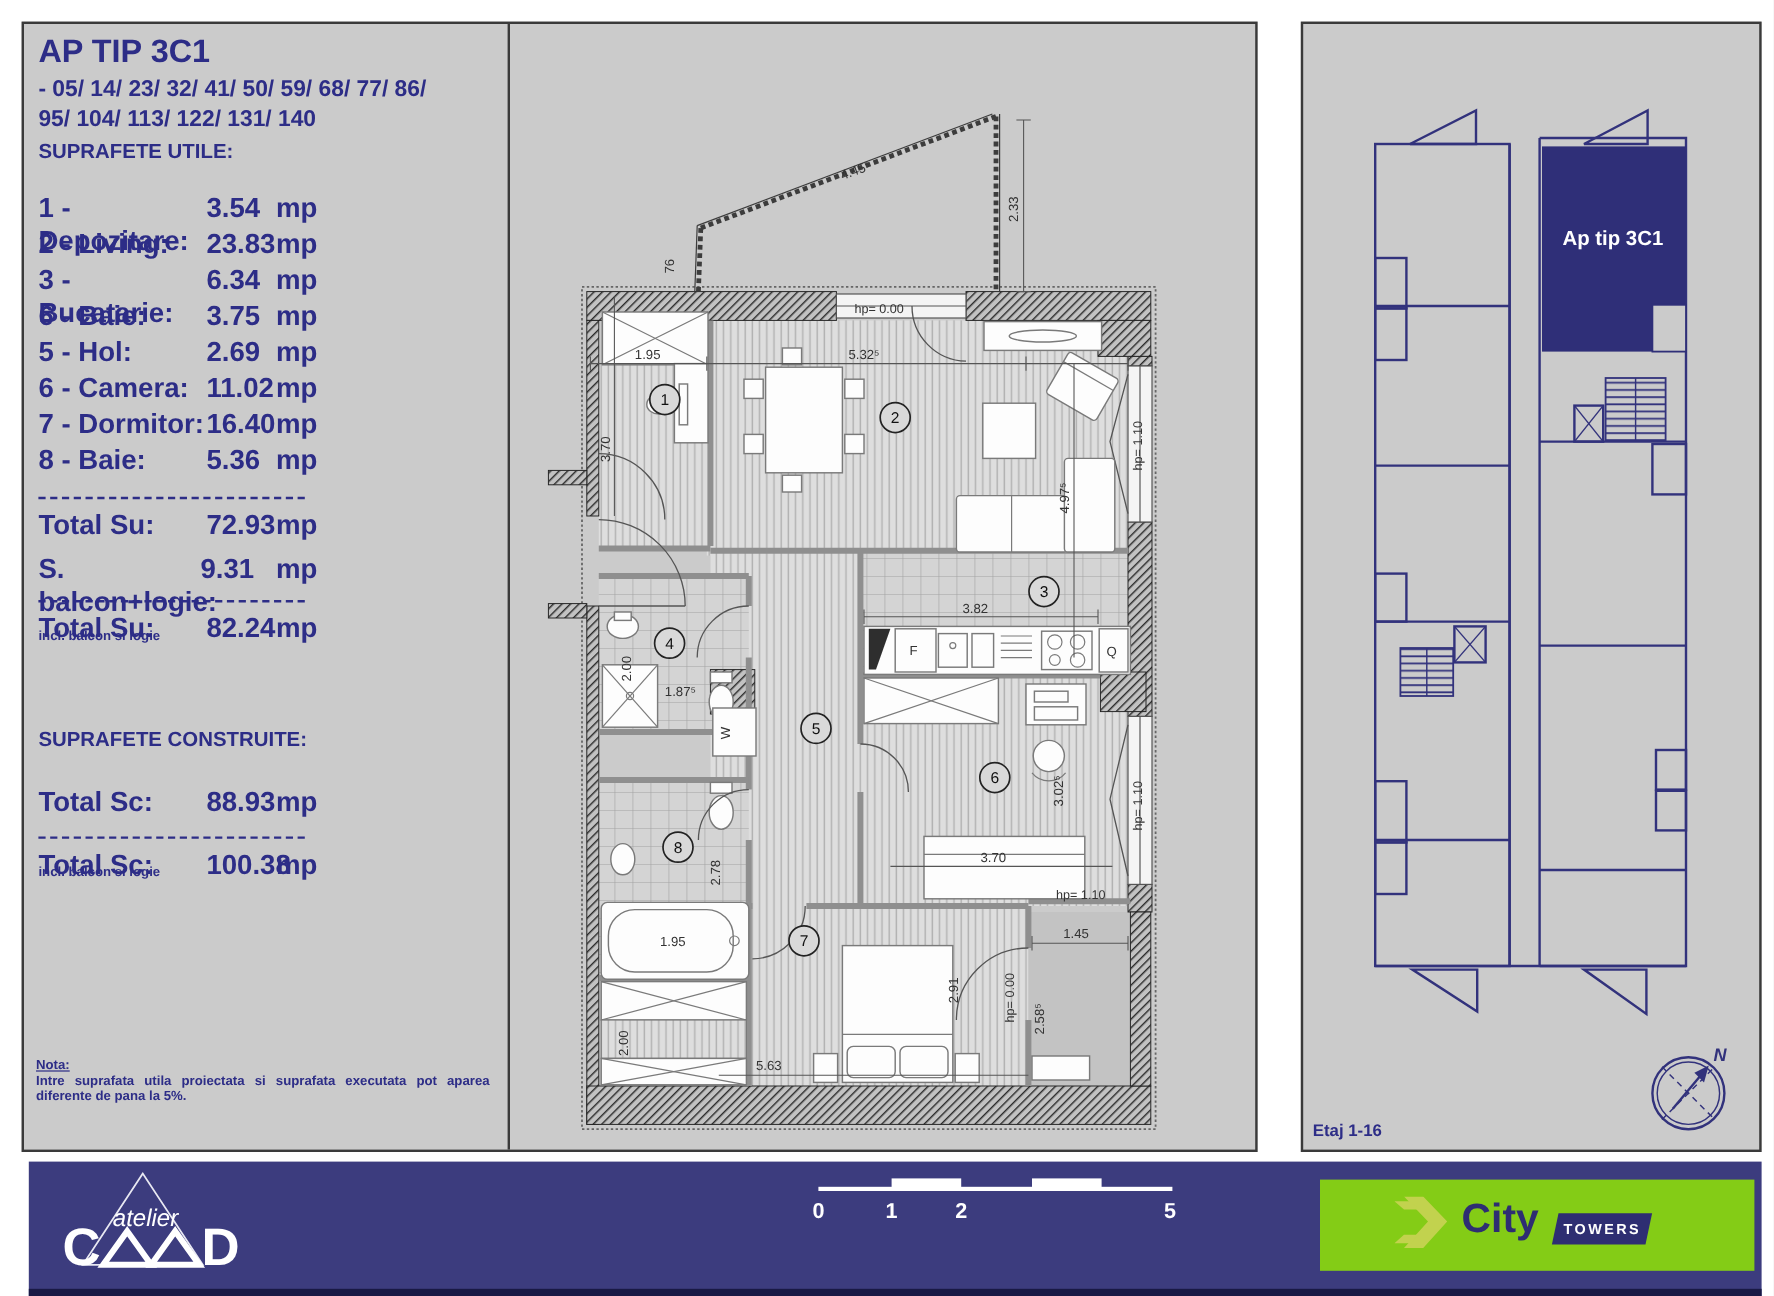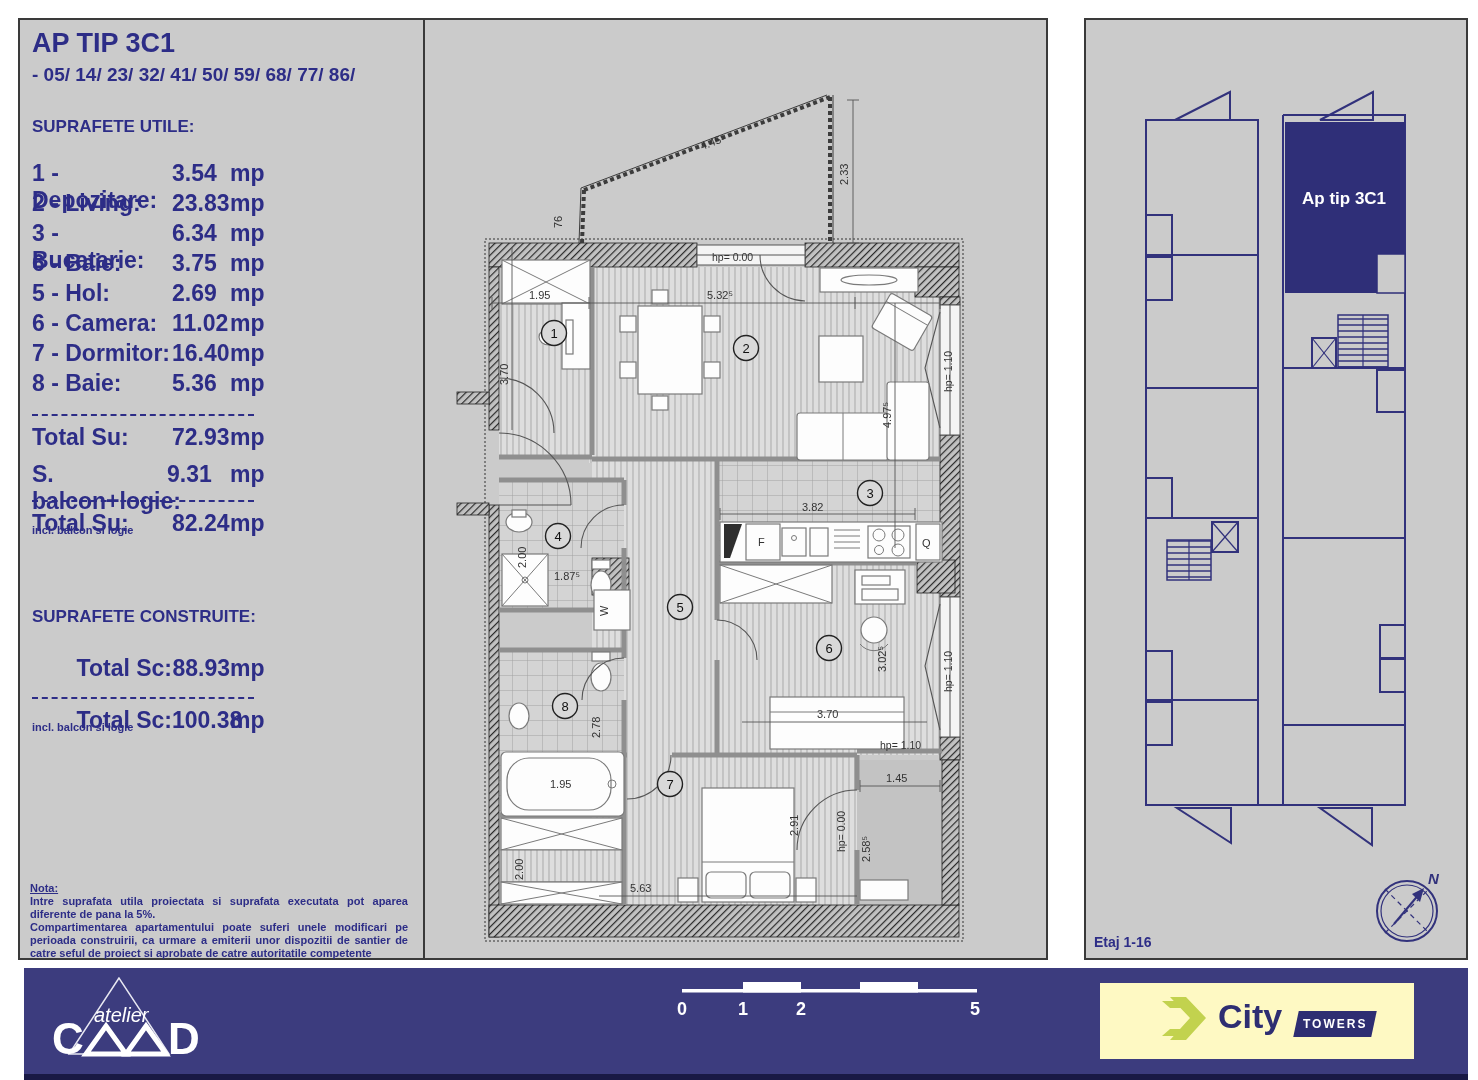--- a/index.html
+++ b/index.html
@@ -19,21 +19,21 @@
   .row{display:flex;font-size:23px;font-weight:bold;height:30px;align-items:flex-start;}
   .row .lab{width:140px;}
   .row .val{width:58px;}
   .row .unit{width:30px;}
   .dash{border-top:2px dashed #2d2d87;width:222px;margin:2px 0 8px 0;}
   .note{font-size:11px;font-weight:bold;margin-top:-6px;}
   #totals{position:absolute;left:12px;top:392px;width:260px;}
   #totals .row{height:37px;}
   #constr{position:absolute;left:12px;top:568px;width:260px;}
   #constr .h1c{font-size:17px;font-weight:bold;margin-bottom:28px;margin-top:19px;}
-  #constr .row{height:40px;text-align:right;}
+  #constr .row{height:40px;}
   #nota{position:absolute;left:10px;top:862px;width:378px;font-size:11px;font-weight:bold;line-height:13px;text-align:justify;}
   #nota .nt{text-decoration:underline;}
   
   svg text{font-family:"Liberation Sans",sans-serif;}
   .dimtxt{font-size:11px;fill:#333;}
   .hptxt{font-size:10.5px;fill:#333;}
   .dimline{stroke:#555;stroke-width:0.9;fill:none;}
   .iw{stroke:#8f8f8f;stroke-width:5;fill:none;}
   .furn{fill:#fdfdfd;stroke:#7a7a7a;stroke-width:1.2;}
   .furnl{stroke:#7a7a7a;stroke-width:1;fill:none;}
@@ -42,36 +42,37 @@
   .circn{font-size:13px;fill:#111;text-anchor:middle;}
   .rail{stroke:#3c3c3c;stroke-width:4;stroke-dasharray:4 3;fill:none;}
   .raill{stroke:#3c3c3c;stroke-width:1;fill:none;}
   
   .kp{stroke:#32327c;stroke-width:2;fill:none;}
   .kpthin{stroke:#32327c;stroke-width:1.2;fill:none;}
   .kptxt{fill:#fff;font-size:17px;font-weight:bold;}
   .etaj{position:absolute;left:8px;bottom:8px;font-size:14px;font-weight:bold;color:#2d2d87;}
   
   #footer{left:24px;top:968px;width:1444px;height:106px;background:#3c3c7e;border-bottom:7px solid #191945;}
-  #xcity-box{position:absolute;left:1076px;top:15px;width:314px;height:76px;background:#fef9c3;text-decoration:underline;}
+  #xcity-box{position:absolute;left:1076px;top:15px;width:362px;height:76px;background:#84cc16;text-decoration:underline;}
   .citytxt{position:absolute;left:118px;top:14px;font-size:34px;font-weight:bold;color:#2e2e72;}
   .towersbox{position:absolute;left:196px;top:28px;width:78px;height:26px;background:#2e2e72;
     transform:skewX(-12deg);display:flex;align-items:center;justify-content:center;}
   .towerstxt{color:#fff;font-size:12px;font-weight:bold;letter-spacing:2px;transform:skewX(12deg);}
 </style>
 </head>
 <body>
 
 <div id="sheet-main" class="abs">
   <div id="panel-divider"></div>
 
   <div id="info" class="nv">
     <div class="title">AP TIP 3C1</div>
     <div class="subtitle">
       <div>- 05/ 14/ 23/ 32/ 41/ 50/ 59/ 68/ 77/ 86/</div>
+      <div>95/ 104/ 113/ 122/ 131/ 140</div>
     </div>
     <div class="h1">SUPRAFETE UTILE:</div>
 
     <div id="rooms">
       <div class="row">
           <span class="lab">1 - Depozitare:</span>
           <span class="val">3.54</span>
           <span class="unit">mp</span>
         </div>
       <div class="row">
@@ -144,21 +145,20 @@
           <span class="lab">Total Sc:</span>
           <span class="val">100.38</span>
           <span class="unit">mp</span>
         </div>
       <div class="note">incl. balcon si logie</div>
     </div>
 
     <div id="nota">
       <span class="nt">Nota:</span><br>
       <span>Intre suprafata utila proiectata si suprafata executata pot aparea diferente de pana la 5%.</span><br>
-      <span>Compartimentarea apartamentului poate suferi unele modificari pe perioada construirii, ca urmare a emiterii unor dispozitii de santier de catre seful de proiect si aprobate de catre autoritatile competente</span>
     </div>
   </div>
 
   <svg class="abs" style="left:410px;top:0px" width="616" height="938" viewBox="428 20 616 938">
     <defs>
       <pattern id="parq" width="6" height="8" patternUnits="userSpaceOnUse">
         <rect width="6" height="8" fill="#dedede"></rect>
           <line x1="1" y1="0" x2="1" y2="8" stroke="#b2b2b2" stroke-width="1.2"></line>
       </pattern>
       <pattern id="tile" width="15" height="15" patternUnits="userSpaceOnUse">

